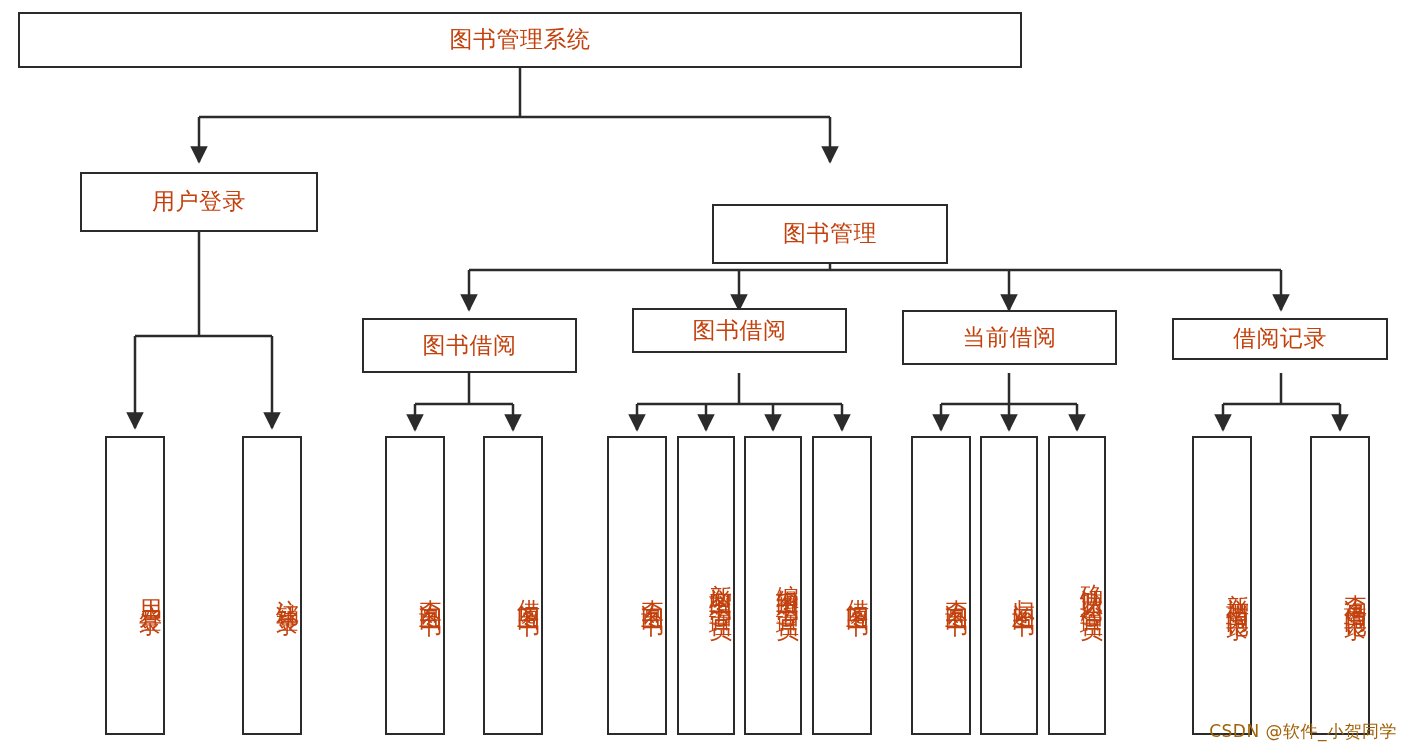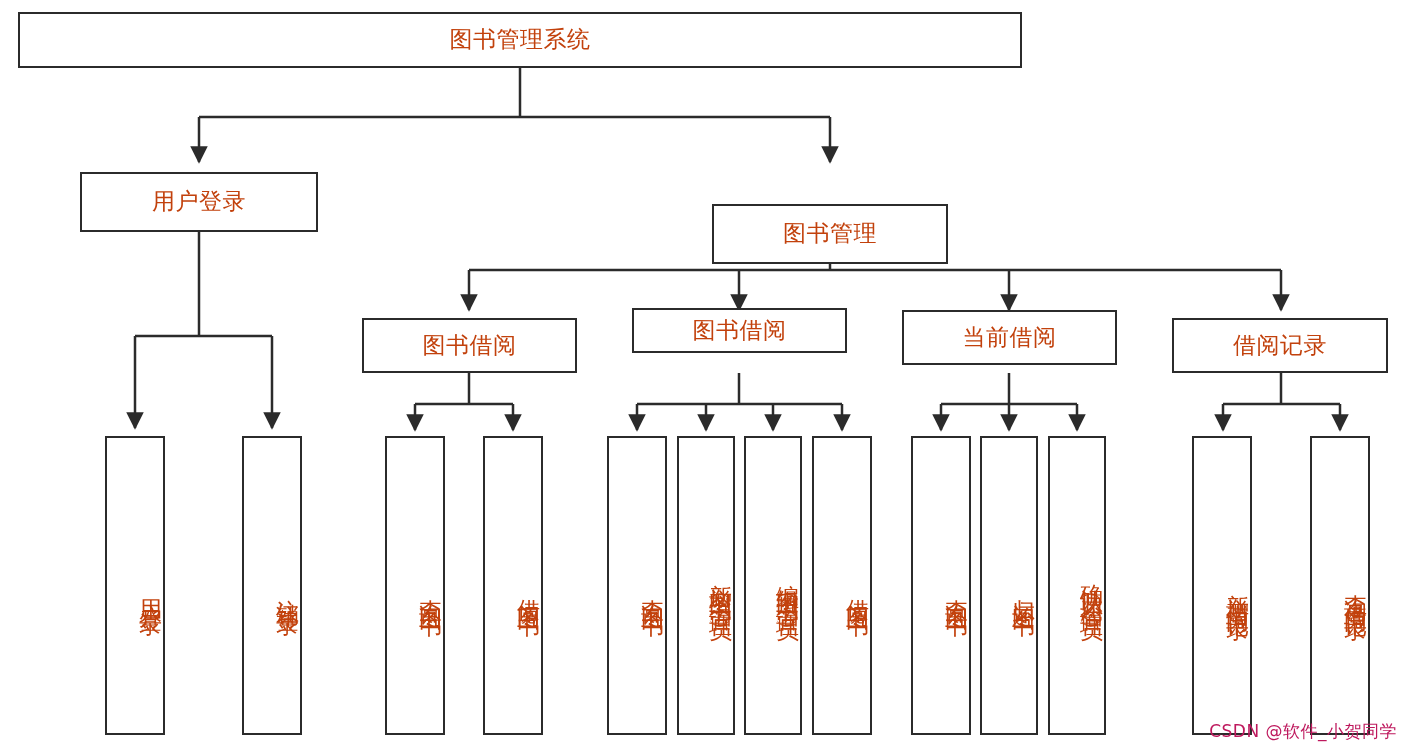--- a/index.html
+++ b/index.html
@@ -51,21 +51,21 @@
     white-space: nowrap;
   }
   .node.vert.tall {
     padding-top: 6px;
   }
   .watermark {
     position: absolute;
     right: 8px;
     bottom: 4px;
     font-size: 17px;
-    color: #be185d;
+    color: #a16207;
     letter-spacing: 0.5px;
     white-space: nowrap;
     pointer-events: none;
   }
 </style>
 </head>
 <body>
 
 <div id="canvas">
 
@@ -132,21 +132,21 @@
 
   <div class="node horiz" style="left:362px; top:318px; width:215px; height:55px;">
     <span>图书借阅</span>
   </div>
   <div class="node horiz" style="left:632px; top:308px; width:215px; height:45px;">
     <span>图书借阅</span>
   </div>
   <div class="node horiz" style="left:902px; top:310px; width:215px; height:55px;">
     <span>当前借阅</span>
   </div>
-  <div class="node horiz" style="left:1172px; top:318px; width:216px; height:55px;">
+  <div class="node horiz" style="left:1172px; top:318px; width:216px; height:42px;">
     <span>借阅记录</span>
   </div>
 
   <div class="node vert" style="left:105px; top:436px; width:60px; height:299px;">
     <span>用户登录</span>
   </div>
   <div class="node vert" style="left:242px; top:436px; width:60px; height:299px;">
     <span>注销登录</span>
   </div>
 

